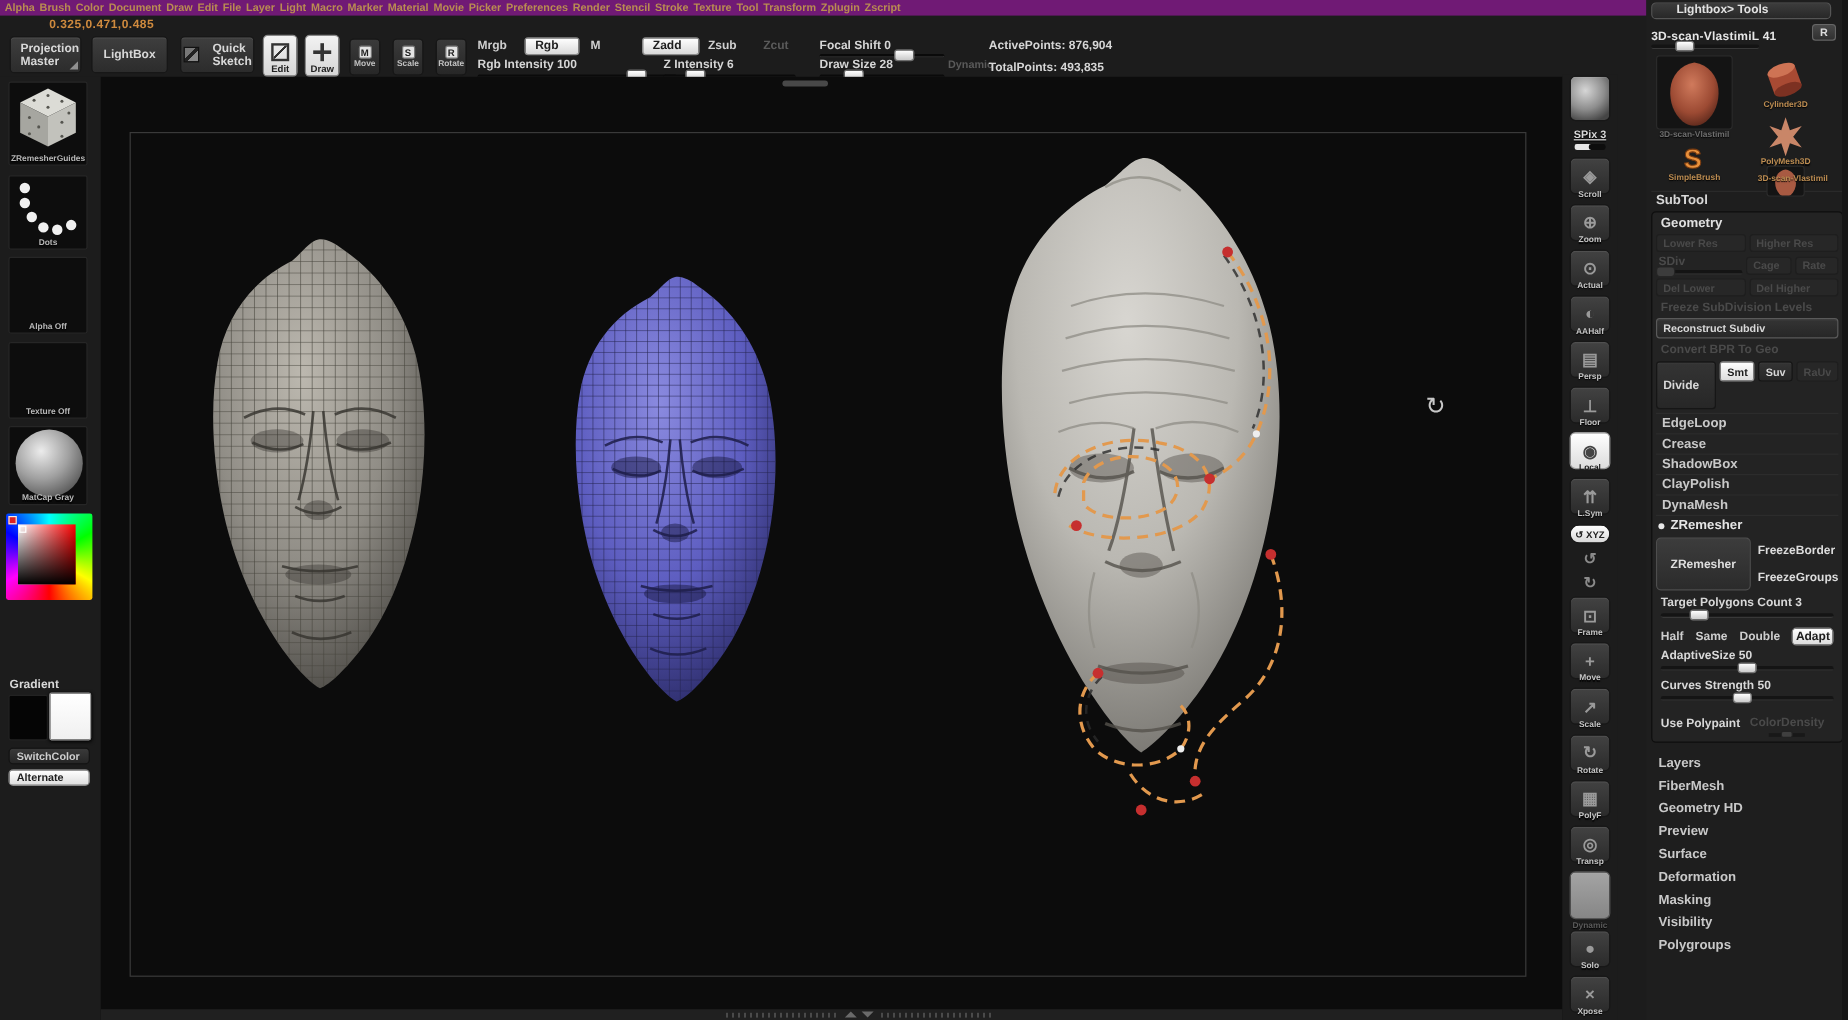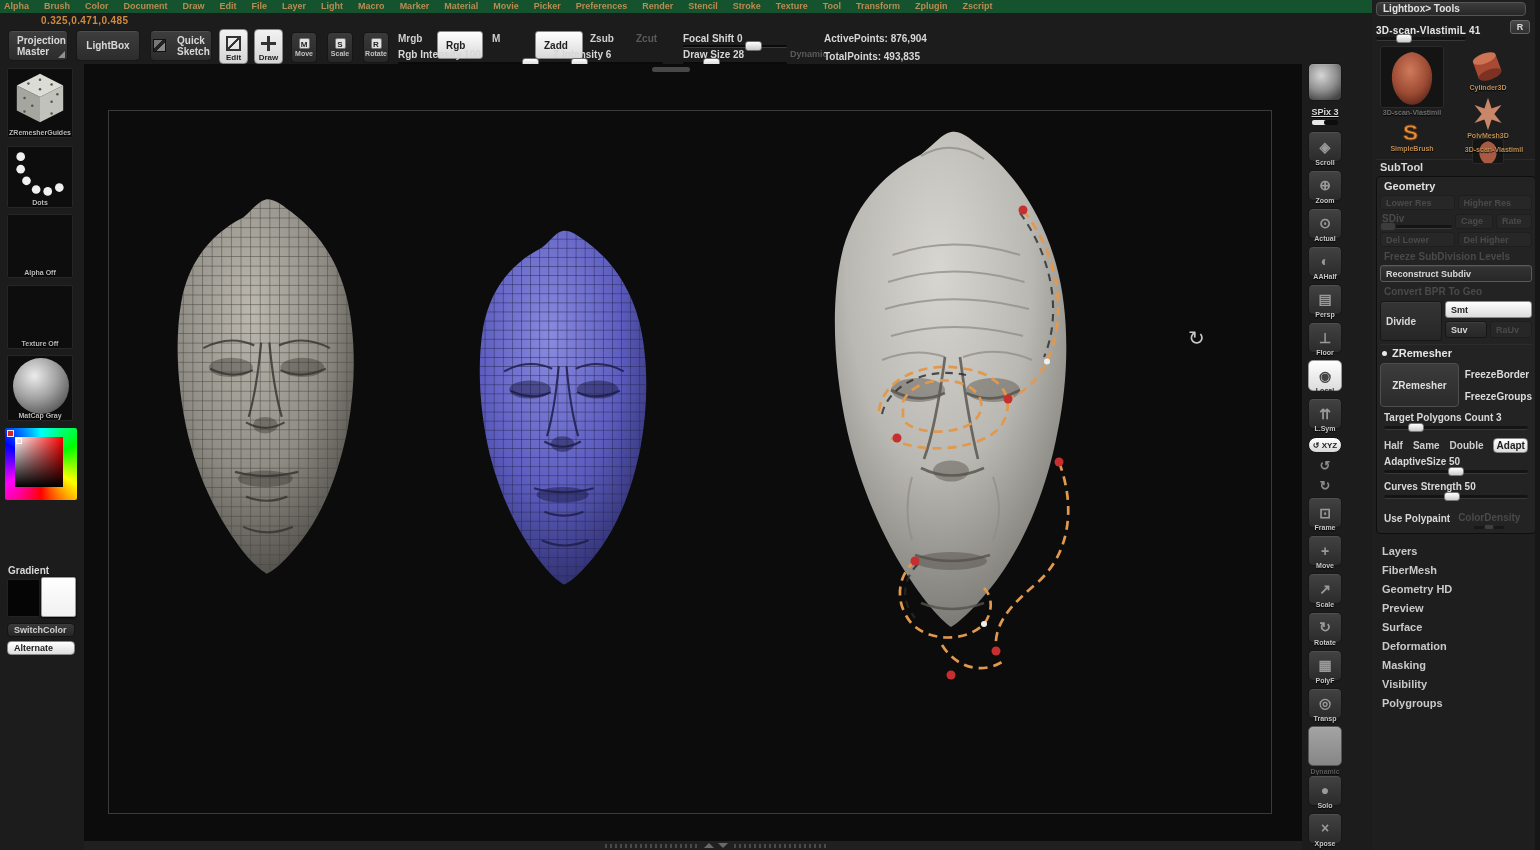--- a/index.html
+++ b/index.html
@@ -1,22 +1,22 @@
 <!DOCTYPE html>
 <html><head>
 <meta charset="utf-8">
 <style>
   * { margin:0; padding:0; box-sizing:border-box; }
   html,body { width:1540px; height:850px; overflow:hidden; background:#151515;
     font-family:"Liberation Sans", sans-serif; font-weight:bold; }
   #app { position:relative; width:1540px; height:850px; background:#1c1c1c; }
 
   
-  #menubar { position:absolute; left:0; top:0; width:1372px; height:13px; background:#14532d;
-    display:flex; gap:15px; padding:1px 4px 0 4px; }
+  #menubar { position:absolute; left:0; top:0; width:1372px; height:13px; background:#701a75;
+    display:flex; gap:4px; padding:1px 4px 0 4px; }
   .menu-item { font-size:9px; color:#b98c52; white-space:nowrap; cursor:default; }
   #coords { position:absolute; left:13px; top:15px; font-size:10px; color:#cf8a3e; letter-spacing:.4px;padding-left:28px; }
 
   
   #toolbar { position:absolute; left:0; top:28px; width:1300px; height:40px; }
   .tb-btn { position:absolute; background:linear-gradient(#3e3e3e,#2c2c2c); border:1px solid #171717;
     border-radius:4px; color:#d8d8d8; font-size:10px; display:flex; align-items:center; justify-content:center;
     box-shadow:inset 0 1px 0 rgba(255,255,255,.08); text-align:left; }
   .tb-btn .fold { position:absolute; right:2px; bottom:2px; width:0; height:0;
     border-left:7px solid transparent; border-bottom:7px solid #909090; }
@@ -27,21 +27,21 @@
   .tool-ico { width:15px; height:15px; margin-bottom:2px; position:relative; }
   .ico-edit { border:2px solid #333; background:linear-gradient(135deg, transparent 44%, #333 44%, #333 56%, transparent 56%); }
   .ico-draw::before { content:""; position:absolute; left:6px; top:0; width:3px; height:15px; background:#333; }
   .ico-draw::after  { content:""; position:absolute; left:0; top:6px; width:15px; height:3px; background:#333; }
   .tb-mini { position:absolute; width:26px; height:31px; border-radius:4px; background:linear-gradient(#3a3a3a,#272727);
     border:1px solid #161616; display:flex; flex-direction:column; align-items:center; justify-content:center; gap:1px; }
   .chip { width:11px; height:11px; background:#e3e3e3; color:#222; font-size:8px; line-height:11px; text-align:center;
     border:1px solid #777; border-radius:2px; }
   .tb-mini .lbl { font-size:7px; color:#c2c2c2; }
   .mode-lbl { position:absolute; font-size:10px; color:#cfcfcf; }
-  .mode-pill { position:absolute; height:28px; background:linear-gradient(#ffffff,#d9d9d9); border:1px solid #8a8a8a;
+  .mode-pill { position:absolute; height:15px; background:linear-gradient(#ffffff,#d9d9d9); border:1px solid #8a8a8a;
     border-radius:3px; color:#1e1e1e; font-size:10px; display:flex; align-items:center; padding:0 8px; }
   .dim { color:#5a5a5a !important; }
   .slider { position:absolute; height:3px; background:#0a0a0a; border-bottom:1px solid #3c3c3c; border-radius:2px; }
   .knob { position:absolute; top:-4px; width:17px; height:10px; background:linear-gradient(#ffffff,#c9c9c9);
     border:1px solid #6d6d6d; border-radius:3px; }
   .tb-text { position:absolute; font-size:10px; color:#d6d6d6; white-space:nowrap; }
 
   
   #left-shelf { position:absolute; left:0; top:64px; width:84px; height:786px; background:#1c1c1c; }
   .ls-item { position:absolute; left:7px; width:66px; background:#0d0d0d; border:1px solid #262626; border-radius:2px; }
@@ -98,21 +98,21 @@
   .shelf-item.pill .shelf-ico::before { content:"↺ " attr(data-icon); font-size:8px; }
   .shelf-item.mini { height:18px; }
   .shelf-item.mini .shelf-ico { background:none; border:none; box-shadow:none; height:16px; color:#8a8a8a; font-size:13px; }
   .shelf-item.big { height:48px; }
   .shelf-item.big .shelf-ico { height:40px; background:linear-gradient(#a4a4a4,#868686); border-color:#555; color:#6f6f6f; }
   .shelf-item.big .shelf-lbl { bottom:-2px; color:#5b5b5b; }
 
   
   #tool-panel { position:absolute; left:1372px; top:0; width:168px; height:850px; background:#1e1e1e; padding:2px 4px; }
   .tp-header-btn { width:150px; height:14px; background:linear-gradient(#3c3c3c,#282828); border:1px solid #555;
-    border-radius:4px; color:#e2e2e2; font-size:10px; padding-left:6px; line-height:12px; }
+    border-radius:4px; color:#e2e2e2; font-size:10px; padding-left:20px; line-height:12px; }
   .tool-name-row { position:relative; margin-top:4px; height:24px; }
   .tool-name { font-size:10px; color:#e6e6e6; letter-spacing:.2px;text-align:right; }
   .r-btn { position:absolute; right:6px; top:0; width:20px; height:14px; background:linear-gradient(#484848,#303030);
     border:1px solid #666; border-radius:3px; color:#ddd; font-size:9px; text-align:center; line-height:13px; }
   .thumbs { position:relative; height:110px; margin-top:2px; }
   .thumb { position:absolute; background:#141414; border:1px solid #2a2a2a; border-radius:3px; overflow:hidden; }
   .thumb-lbl { position:absolute; text-align:center; font-size:7px; color:#bd8d52; text-shadow:0 1px 1px #000; }
   .thumb-lbl.sel { color:#6e6e6e; }
   .sb-letter { font-size:26px; fill:#e8913c; stroke:#7a3c10; stroke-width:1; }
   .tp-bar { height:15px; margin:3px 0 0 0; color:#d8d8d8; font-size:11px; padding:1px 4px; border-top:1px solid #2a2a2a; }
@@ -646,29 +646,37 @@
         <div class="gbtn dis flex1">Del Higher</div>
       </div>
       <div class="g-label dis">Freeze SubDivision Levels</div>
       <div class="g-row" style="margin-top:2px;">
         <div class="gbtn flex1" style="height:17px;border-color:#5a5a5a;">Reconstruct Subdiv</div>
       </div>
       <div class="g-label dis">Convert BPR To Geo</div>
 
       <div class="g-row" style="margin-top:3px;">
         <div class="gbtn" style="width:62px;height:40px;font-size:10px;">Divide</div>
-        <div style="flex:1;display:flex;flex-direction:column;gap:3px;">
+        <div style="flex:1;display:flex;flex-direction:row;gap:3px;">
           <div class="gbtn white" style="height:17px;">Smt</div>
           <div style="display:flex;gap:3px;">
             <div class="gbtn" style="flex:1;height:17px;">Suv</div>
             <div class="gbtn dis" style="flex:1;height:17px;">RaUv</div>
           </div>
         </div>
       </div>
 
+      <div>
+
+      <div class="group-hdr">EdgeLoop</div>
+          <div class="group-hdr">Crease</div>
+          <div class="group-hdr">ShadowBox</div>
+          <div class="group-hdr">ClayPolish</div>
+          <div class="group-hdr">DynaMesh</div>
+        </div>
 
       <div class="zrem-hdr">
         <span class="zrem-dot"></span>
         <span>ZRemesher</span>
       </div>
       <div class="zrem-block">
         <div class="zrem-btn">ZRemesher</div>
         <div class="freeze-col">
           <span>FreezeBorder</span>
           <span>FreezeGroups</span>

